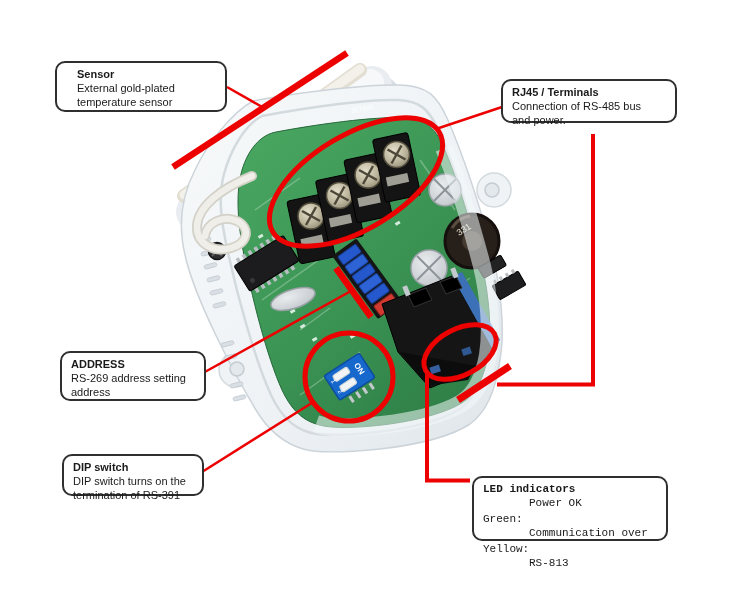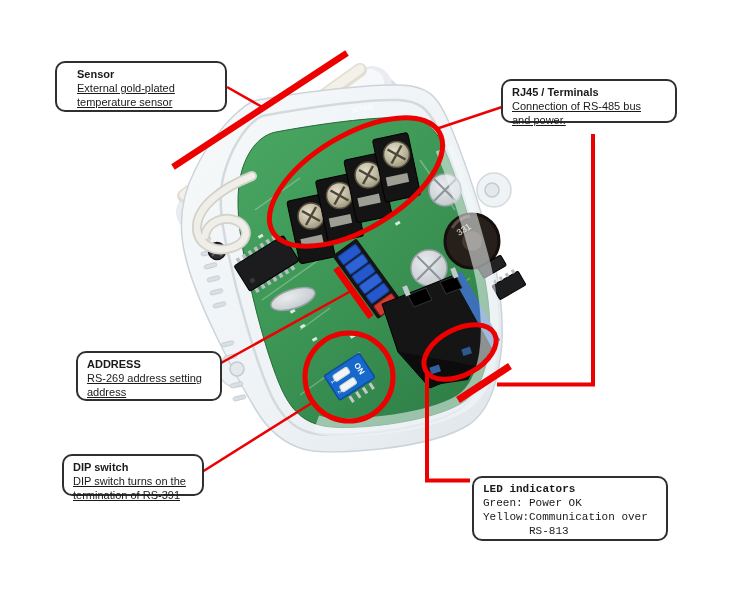--- a/index.html
+++ b/index.html
@@ -7,23 +7,23 @@
     position:relative;width:732px;height:600px;background:#ffffff;overflow:hidden;
     font-family:"Liberation Sans", sans-serif;
   }
   #deviceSvg{position:absolute;left:0;top:0;}
   .callout{
     position:absolute;box-sizing:border-box;background:#ffffff;
     border:2px solid #2f2f2f;border-radius:10px;padding:4px 9px 4px 9px;
     font-size:11px;line-height:14px;color:#1a1a1a;z-index:5;
   }
   .c-title{font-weight:bold;}
-  .c-line{white-space:nowrap;text-decoration:underline;}
+  .c-line{white-space:nowrap;}
   .led-row{display:flex;white-space:nowrap;}
-  .led-label{width:46px;flex:0 0 46px;}
+  .led-label{width:46px;flex:0 0 46px;margin-top:16px;}
 </style>
 </head>
 <body>
 
 <div id="stage">
 
   <svg id="deviceSvg" width="732" height="600" viewBox="0 0 732 600">
     <defs>
       <linearGradient id="caseGrad" x1="0" y1="0" x2="1" y2="1">
         <stop offset="0" stop-color="#f7f9fa"></stop>
@@ -294,21 +294,21 @@
     <div class="c-line">External gold-plated</div>
     <div class="c-line">temperature sensor</div>
   </div>
 
   <div class="callout" style="left:501px;top:79px;width:176px;height:44px;">
     <div class="c-title">RJ45 / Terminals</div>
     <div class="c-line">Connection of RS-485 bus</div>
     <div class="c-line">and power.</div>
   </div>
 
-  <div class="callout" style="left:76px;top:351px;width:146px;height:50px;">
+  <div class="callout" style="left:60px;top:351px;width:146px;height:50px;">
     <div class="c-title">ADDRESS</div>
     <div class="c-line">RS-269 address setting</div>
     <div class="c-line">address</div>
   </div>
 
   <div class="callout" style="left:62px;top:454px;width:142px;height:42px;">
     <div class="c-title">DIP switch</div>
     <div class="c-line">DIP switch turns on the</div>
     <div class="c-line">termination of RS-391</div>
   </div>

